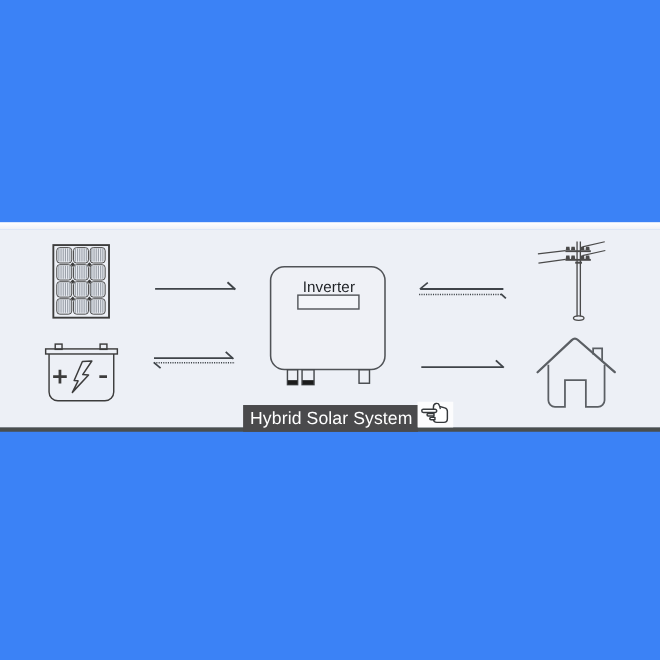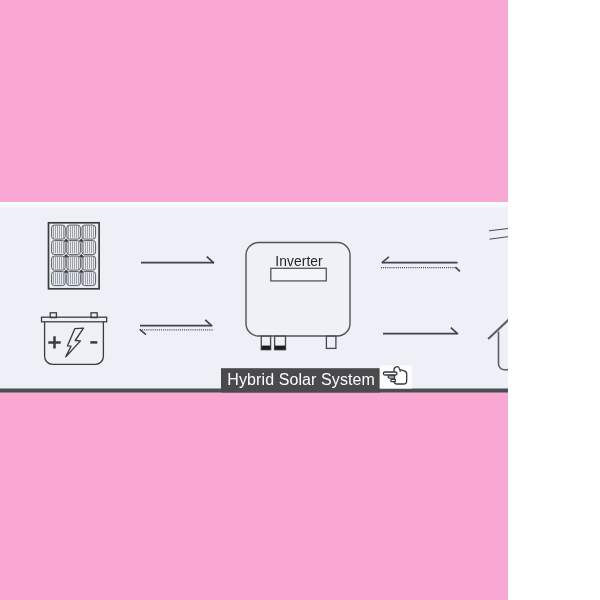--- a/index.html
+++ b/index.html
@@ -1,17 +1,17 @@
 <!DOCTYPE html>
 <html><head>
 <meta charset="utf-8">
 <title>Hybrid Solar System</title>
 <style>
   html,body{margin:0;padding:0;background:#ffffff;}
-  #stage{position:relative;width:508px;height:600px;background:#f9a8d4;overflow:hidden;
+  #stage{position:relative;width:600px;height:600px;background:#3b82f6;overflow:hidden;
          font-family:"Liberation Sans", sans-serif;}
   svg{position:absolute;left:0;top:0;}
 </style>
 </head>
 <body>
 <div id="stage">
 <svg width="600" height="600" viewBox="0 0 600 600">
   <defs>
     <linearGradient id="bandtop" x1="0" y1="202" x2="0" y2="209" gradientUnits="userSpaceOnUse">
       <stop offset="0" stop-color="#ffffff"></stop>

